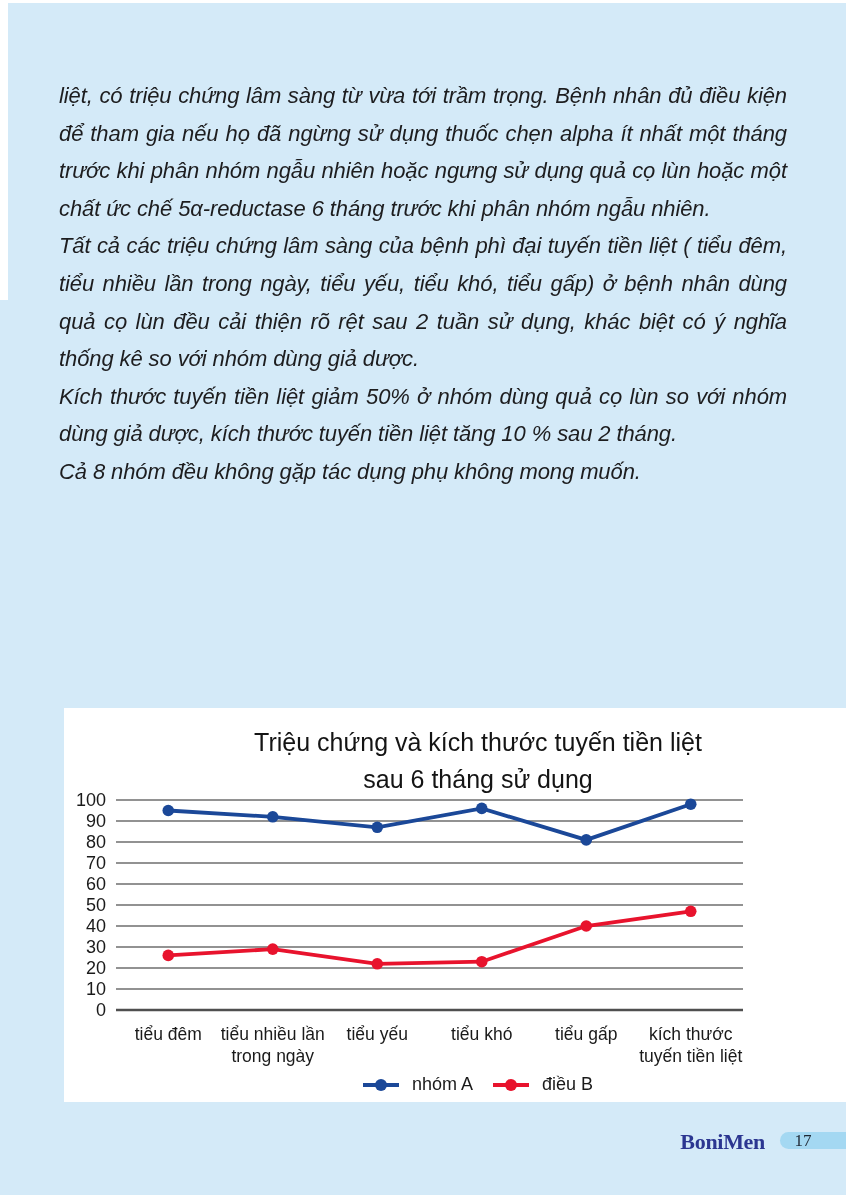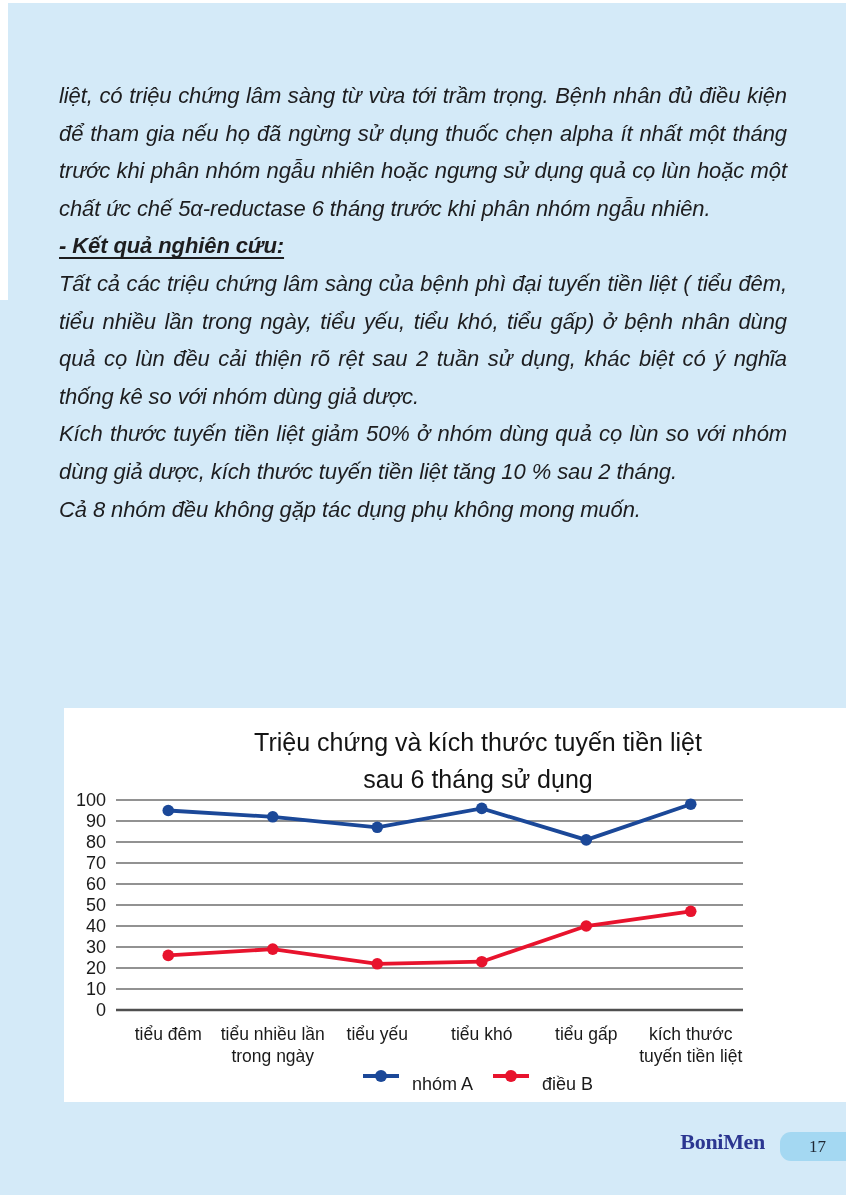--- a/index.html
+++ b/index.html
@@ -39,56 +39,55 @@
     text-align:center;font-size:25px;line-height:37px;
     font-weight:500;color:#141414;
   }
   #plot-svg{position:absolute;left:0;top:0;width:702px;height:394px;}
   #plot-svg text{font-family:"Liberation Sans","DejaVu Sans",sans-serif;}
   .legend{
     position:absolute;bottom:7px;left:0;width:100%;
     display:flex;justify-content:center;align-items:center;gap:20px;
     font-size:18px;color:#1a1a1a;
   }
-  .legend-item{display:flex;align-items:flex-start;gap:13px;}
+  .legend-item{display:flex;align-items:center;gap:13px;}
   .swatch{position:relative;display:inline-block;width:36px;height:4px;}
   .swatch .dot{
     position:absolute;left:50%;top:50%;
     width:12px;height:12px;border-radius:50%;
     transform:translate(-50%,-50%);
   }
 
   
   .brand{
     position:absolute;top:1129px;right:81px;
     font-family:Liberation Serif, serif;
     font-weight:bold;font-size:22px;letter-spacing:-0.3px;
   }
   .badge{
     position:absolute;top:1132px;right:0;
-    width:66px;height:29px;
+    width:66px;height:17px;
     border-radius:11px 0 0 11px;
-    display:flex;align-items:center;justify-content:flex-end;
+    display:flex;align-items:center;justify-content:center;
     padding-right:20px;box-sizing:border-box;
   }
   .badge span{
     font-family:"Liberation Serif","DejaVu Serif",serif;
     font-size:17px;color:#1f2733;
   }
 </style>
 </head>
 <body style="background: rgb(212, 234, 248);">
 
 <div class="scan-edge edge-top"></div>
 <div class="scan-edge edge-left"></div>
 <div class="scan-edge edge-bottom"></div>
 
 <div class="text-block">
   <p>liệt, có triệu chứng lâm sàng từ vừa tới trầm trọng. Bệnh nhân đủ điều kiện để tham gia nếu họ đã ngừng sử dụng thuốc chẹn alpha ít nhất một tháng trước khi phân nhóm ngẫu nhiên hoặc ngưng sử dụng quả cọ lùn hoặc một chất ức chế 5α-reductase 6 tháng trước khi phân nhóm ngẫu nhiên.</p>
-  <p><span class="hd">- Kết quả nghiên cứu:</span></p>
   <p>Tất cả các triệu chứng lâm sàng của bệnh phì đại tuyến tiền liệt ( tiểu đêm, tiểu nhiều lần trong ngày, tiểu yếu, tiểu khó, tiểu gấp) ở bệnh nhân dùng quả cọ lùn đều cải thiện rõ rệt sau 2 tuần sử dụng, khác biệt có ý nghĩa thống kê so với nhóm dùng giả dược.</p>
   <p>Kích thước tuyến tiền liệt giảm 50% ở nhóm dùng quả cọ lùn so với nhóm dùng giả dược, kích thước tuyến tiền liệt tăng 10 % sau 2 tháng.</p>
   <p>Cả 8 nhóm đều không gặp tác dụng phụ không mong muốn.</p>
 </div>
 
 <div class="chart-box">
   <div class="chart-title">
     <div>Triệu chứng và kích thước tuyến tiền liệt</div>
     <div>sau 6 tháng sử dụng</div>
   </div>

